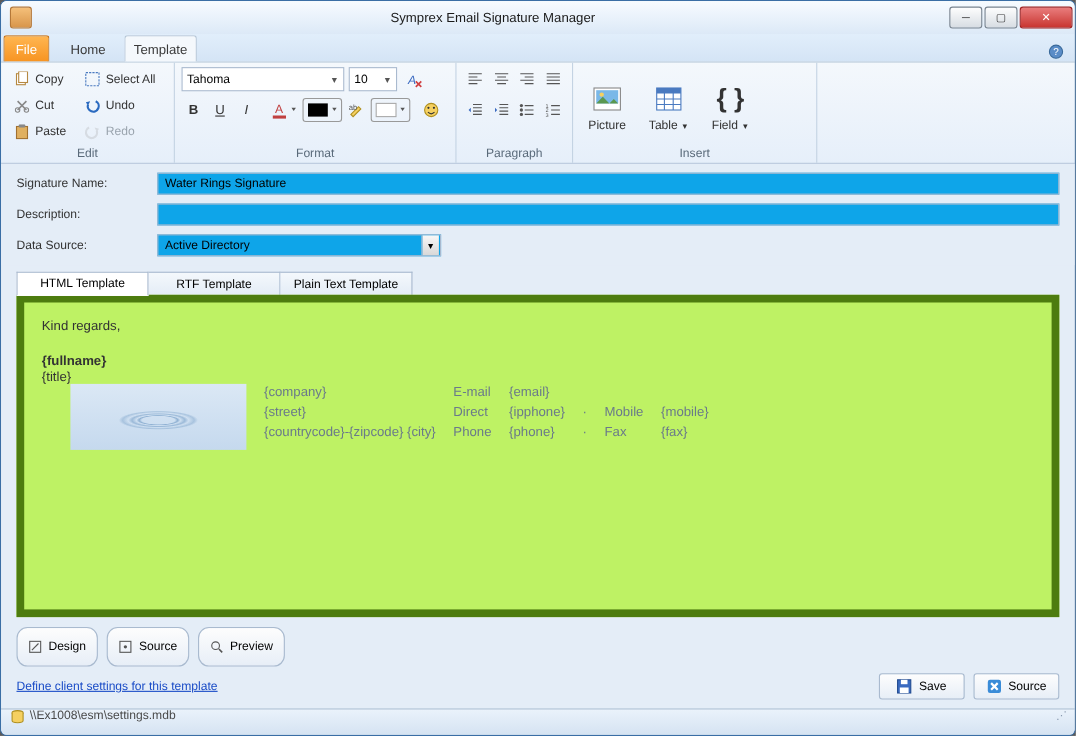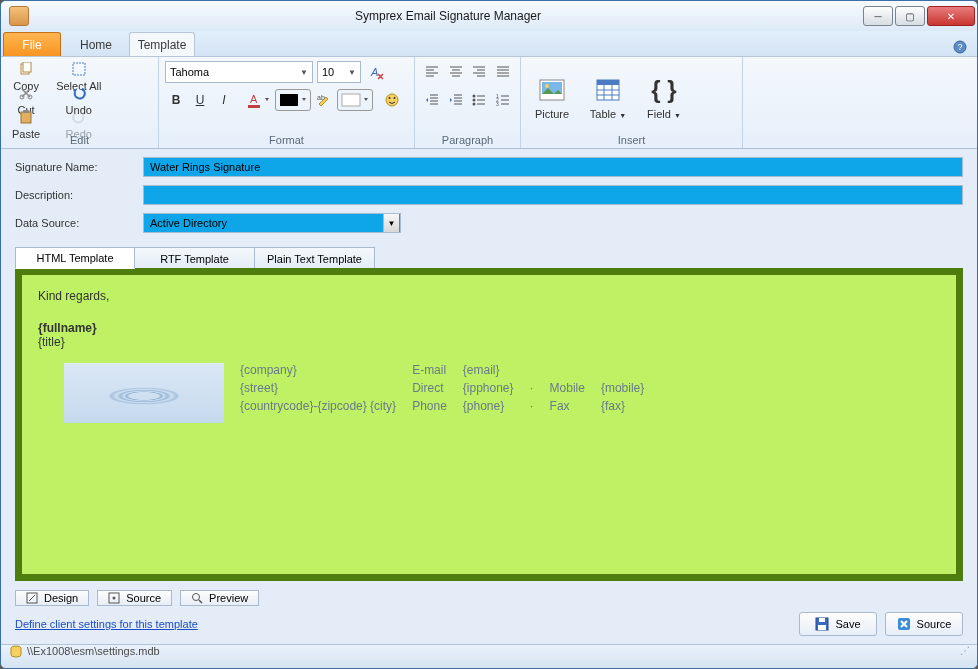--- a/index.html
+++ b/index.html
@@ -9,32 +9,32 @@
 
 .titlebar { height: 30px; background: linear-gradient(#f7fbff,#dce9f7); display: flex; align-items: center; padding: 0 2px; position: relative; }
 .titlebar .app-icon { width: 20px; height: 20px; margin: 0 6px; background: linear-gradient(#f5c07a,#d8954a); border-radius: 3px; border:1px solid #b57838; }
 .titlebar .title { flex: 1; text-align: center; font-size: 12px; color: #1a1a1a; }
 .winbtns { display:flex; gap:0; }
 .winbtn { width:30px; height:20px; border:1px solid #79848f; background: linear-gradient(#fdfdfd,#d7dde3); border-radius:3px; margin-left:2px; display:flex; align-items:center; justify-content:center; font-size:10px; color:#333; }
 .winbtn.close { width:48px; background: linear-gradient(#e97d7d,#c83530); color:#fff; border-color:#a02020; }
 
 
 .tabrow { height:26px; background: linear-gradient(#e1eefb,#d4e4f5); display:flex; align-items:flex-end; padding-left:2px; border-bottom:1px solid #b6c6d6; }
-.file-tab { width:58px; height:24px; background: linear-gradient(#ffb651,#f79422); border:1px solid #c67015; border-bottom:none; color:#fff; font-size:12px; display:flex; align-items:center; justify-content:center; border-radius:3px 3px 0 0; margin-right:2px;margin-top:16px; }
+.file-tab { width:42px; height:24px; background: linear-gradient(#ffb651,#f79422); border:1px solid #c67015; border-bottom:none; color:#fff; font-size:12px; display:flex; align-items:center; justify-content:center; border-radius:3px 3px 0 0; margin-right:2px;margin-top:16px; }
 .maintab { width:66px; height:24px; font-size:12px; color:#3a3a3a; display:flex; align-items:center; justify-content:center; border:1px solid transparent; border-bottom:none; }
 .maintab.active { background:#f4f8fc; border-color:#b6c6d6; border-radius:3px 3px 0 0; }
 .help-icon { margin-left:auto; margin-right:8px; width:16px; height:16px; font-size:11px; color:#4a6a8a; }
 
 
 .ribbon { height:92px; background: linear-gradient(#f4f8fc,#e6effa); border-bottom:1px solid #b0c2d6; display:flex; }
 .group { border-right:1px solid #c4d3e3; padding:4px 6px 2px 6px; display:flex; flex-direction:column; }
 .group-body { flex:1; display:flex; gap:6px; }
 .group-label { text-align:center; font-size:11px; color:#5a6a7a; padding-top:2px; }
 .vcol { display:flex; flex-direction:column; gap:2px; }
-.ritem { height:22px; display:flex; align-items:center; gap:4px; font-size:11px; color:#333; padding:0 4px; border:1px solid transparent; border-radius:3px;flex-direction:column; }
+.ritem { height:22px; display:flex; align-items:center; gap:4px; font-size:11px; color:#333; padding:0 4px; border:1px solid transparent; border-radius:3px; }
 .ricon { width:16px; height:16px; display:inline-flex; align-items:center; justify-content:center; }
 .sel { height:22px; border:1px solid #a9bacf; background:#fff; font-size:11px; padding:0 4px; display:flex; align-items:center; justify-content:space-between; }
 .sel .arrow { font-size:8px; color:#555; }
 .btnrow { display:flex; gap:2px; }
 .sqbtn { width:22px; height:22px; border:1px solid transparent; display:flex; align-items:center; justify-content:center; font-size:12px; color:#333; border-radius:3px; }
 .bigbtn { width:50px; display:flex; flex-direction:column; align-items:center; justify-content:center; gap:2px; font-size:11px; color:#333; padding:4px 2px; border:1px solid transparent; border-radius:3px; }
 .bigicon { width:32px; height:32px; display:flex; align-items:center; justify-content:center; font-size:22px; }
 .disabled { color:#9aa4ae !important; }
 .disabled .ricon, .disabled svg { opacity:0.5; }
 
@@ -49,28 +49,28 @@
 
 .ttabs { display:flex; margin:6px 14px 0 14px; }
 .ttab { width:120px; height:22px; border:1px solid #a9bacf; background:linear-gradient(#f4f8fc,#e3ecf6); font-size:11px; display:flex; align-items:center; justify-content:center; border-bottom:none; }
 .ttab.active { background:#fff; font-weight:normal; border-bottom:1px solid #fff; position:relative; z-index:2; }
 .ttab + .ttab { border-left:none; }
 
 
 .editor-wrap { margin:0 14px; border:7px solid #4d7c0f; background:#bef264; flex:1; padding:14px 16px; overflow:auto; position:relative; top:-1px; }
 .editor-wrap * { font-family: Tahoma, sans-serif; }
 .ed-text { font-size:12px; color:#333; }
-.sig-table { margin-top:14px; display:flex; gap:16px; font-size:12px; color:#6a7a8a;padding-left:26px; }
+.sig-table { display:flex; gap:16px; font-size:12px; color:#6a7a8a;padding-left:26px; }
 .sig-img { width:160px; height:60px; background: radial-gradient(ellipse 50px 12px at 50% 55%, rgba(80,130,180,0.0) 30%, rgba(80,130,180,0.5) 35%, rgba(80,130,180,0) 40%, rgba(80,130,180,0.4) 48%, rgba(80,130,180,0) 55%, rgba(80,130,180,0.3) 65%, rgba(80,130,180,0) 72%), linear-gradient(#dbe8f5,#c5d9ee); }
 .sig-col { display:flex; flex-direction:column; gap:4px; }
 .dot { color:#6a7a8a; }
 
 
 .viewbtns { display:flex; gap:8px; margin:8px 14px 4px 14px; }
-.vbtn { height:16px; border:1px solid #a9bacf; background:linear-gradient(#fdfdfd,#e7eef7); font-size:11px; padding:1px 10px; display:flex; align-items:center; gap:6px; border-radius:0; }
+.vbtn { height:36px; border:1px solid #a9bacf; background:linear-gradient(#fdfdfd,#e7eef7); font-size:11px; padding:1px 10px; display:flex; align-items:center; gap:6px; border-radius:10px; }
 .linkrow { margin:2px 14px 8px 14px; display:flex; align-items:center; }
 .linkrow a { font-size:11px; color:#1a4cc7; text-decoration:underline; }
 .actbtns { margin-left:auto; display:flex; gap:8px; }
 .actbtn { width:78px; height:24px; border:1px solid #a9bacf; background:linear-gradient(#fdfdfd,#e7eef7); font-size:11px; display:flex; align-items:center; justify-content:center; gap:6px; border-radius:3px; }
 
 
 .status { height:24px; background: linear-gradient(#eaf2fb,#d5e3f2); border-top:1px solid #b0c2d6; display:flex; align-items:flex-start; padding:0 8px; font-size:11px; color:#4a4a4a; }
 .grip { margin-left:auto; color:#8a9ab0; letter-spacing:-1px; font-size:10px; }
 
 .main-content { flex:1; display:flex; flex-direction:column; background:#e4edf7; }

